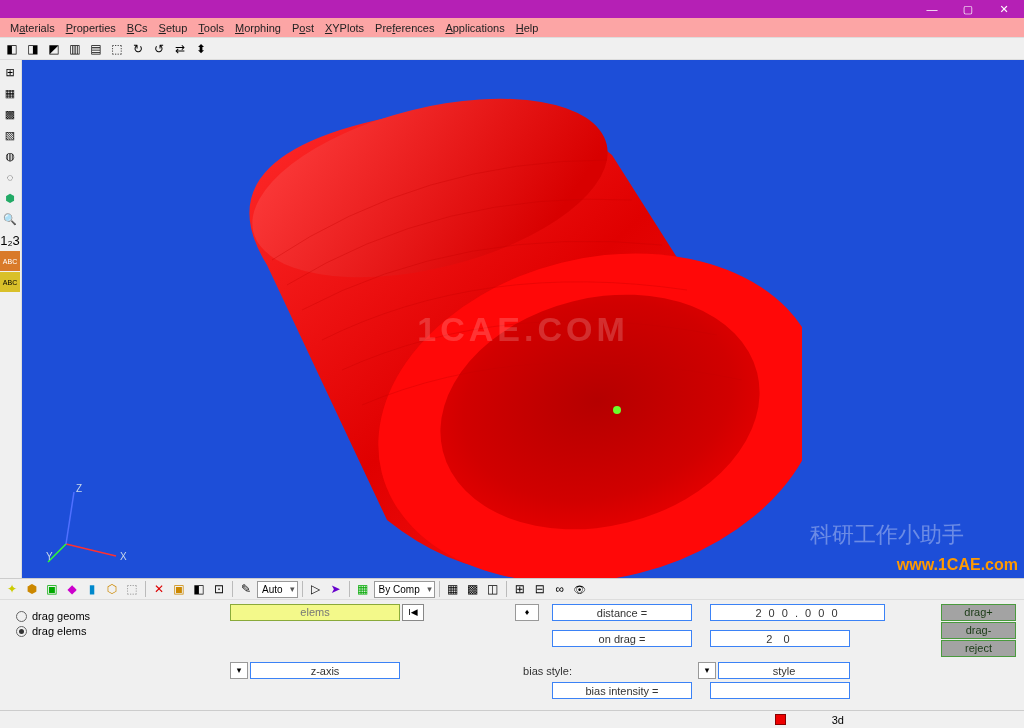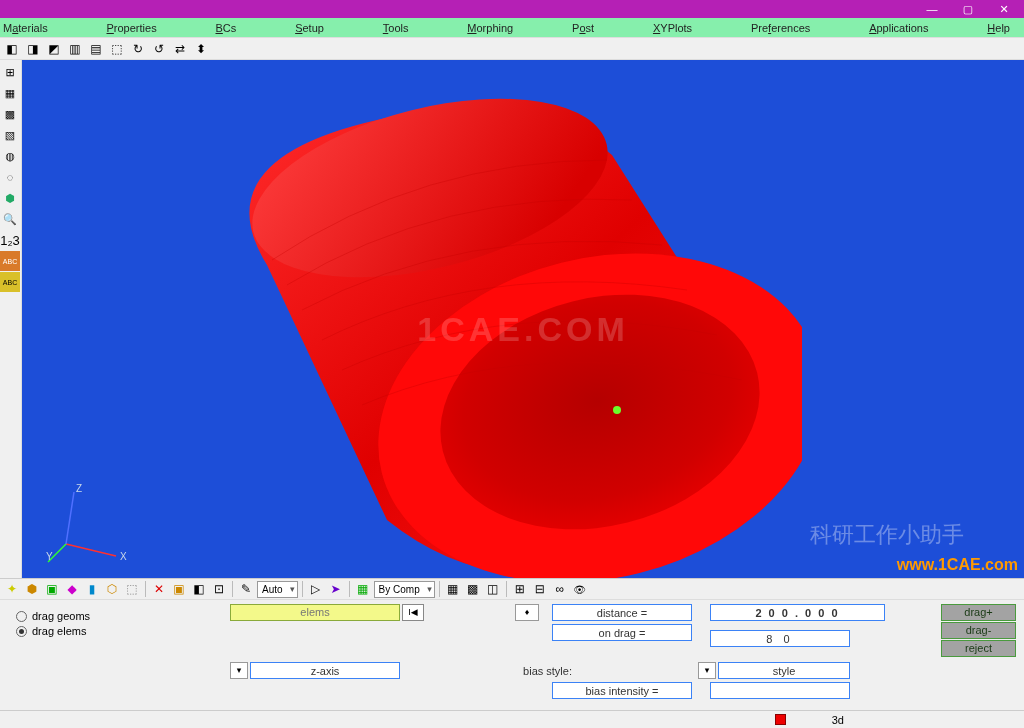--- a/index.html
+++ b/index.html
@@ -1,21 +1,21 @@
 <!DOCTYPE html>
 <html><head>
 <meta charset="utf-8">
 <style>
 * { box-sizing: border-box; margin: 0; padding: 0; font-family: Arial, sans-serif; }
 body { width: 1024px; height: 728px; background: #f0f0f0; overflow: hidden; position: relative; }
 
 .titlebar { height: 18px; background: #b520b5; display: flex; justify-content: flex-end; align-items: center; padding: 0 2px; }
 .win-btn { width: 36px; height: 16px; color: #fff; font-size: 11px; display: flex; align-items: center; justify-content: center; cursor: pointer; }
 
-.menubar { height: 20px; background: #86efac; display: flex; align-items: center; padding: 0 3px; font-size: 11px; color: #222; border-bottom: 1px solid #ddd; justify-content: space-between; }
+.menubar { height: 20px; background: #fca5a5; display: flex; align-items: center; padding: 0 10px; font-size: 11px; color: #222; border-bottom: 1px solid #ddd; }
 .menubar span { margin-right: 11px; cursor: pointer; }
 .menubar span u { text-decoration: underline; }
 
 .toolbar1 { height: 22px; background: #f0f0f0; display: flex; align-items: center; padding: 0 3px; gap: 3px; border-bottom: 1px solid #ddd; }
 .tb-icon { width: 18px; height: 18px; display: flex; align-items: center; justify-content: center; font-size: 12px; cursor: pointer; }
 
 .main-area { display: flex; height: 518px; }
 .side-toolbar { width: 22px; background: #f0f0f0; display: flex; flex-direction: column; padding-top: 2px; gap: 1px; border-right: 1px solid #ddd; }
 .side-icon { width: 20px; height: 20px; display: flex; align-items: center; justify-content: center; font-size: 11px; cursor: pointer; }
 
@@ -207,24 +207,24 @@
   </div>
 
   <div class="yellow-btn">elems</div>
   <div class="small-toggle">I◀</div>
 
   <div class="dd-arr" style="left:230px; top:62px;">▾</div>
   <div class="field axis-drop" style="left:250px; top:62px; width:150px; justify-content:center;">z-axis</div>
 
   <div class="spin-btn">♦</div>
   <div class="field" style="left:552px; top:4px; width:140px; justify-content:center;">distance =</div>
-  <div class="field" style="left:710px; top:4px; width:175px; justify-content:center; letter-spacing:2px;font-weight:bold;">2 0 0 . 0 0 0</div>
-
-  <div class="field" style="left:552px; top:24px; width:140px; justify-content:center;">on drag =</div>
-  <div class="field" style="left:710px; top:30px; width:140px; justify-content:center; letter-spacing:4px;">8 0</div>
+  <div class="field" style="left:710px; top:4px; width:175px; justify-content:center; letter-spacing:2px;">2 0 0 . 0 0 0</div>
+
+  <div class="field" style="left:552px; top:30px; width:140px; justify-content:center;">on drag =</div>
+  <div class="field" style="left:710px; top:30px; width:140px; justify-content:center; letter-spacing:4px;">2 0</div>
 
   <div class="lab" style="left:512px; top:62px; width:60px;">bias style:</div>
   <div class="dd-arr" style="left:698px; top:62px;">▾</div>
   <div class="field" style="left:718px; top:62px; width:132px; justify-content:center;">style</div>
 
   <div class="field" style="left:552px; top:82px; width:140px; justify-content:center;">bias intensity =</div>
   <div class="field" style="left:710px; top:82px; width:140px;"></div>
 
   <div class="green-btn" style="top:4px;">drag+</div>
   <div class="green-btn" style="top:22px;">drag-</div>

